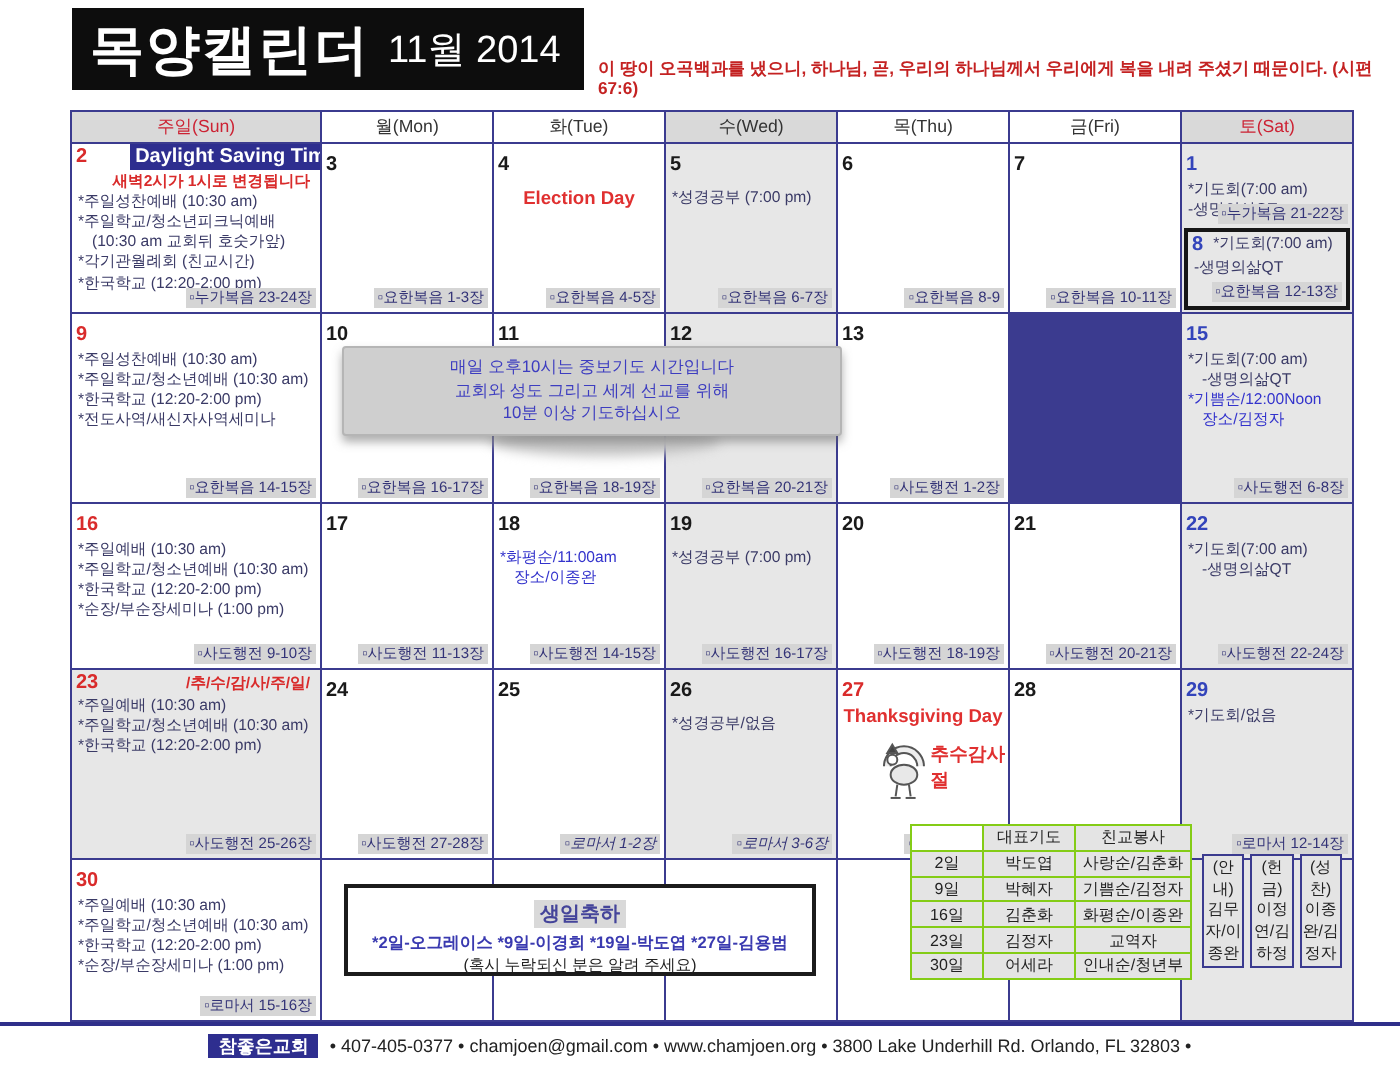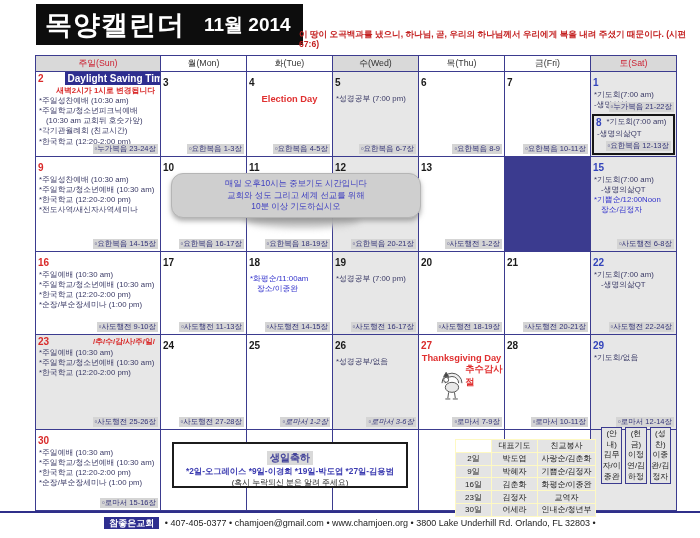--- a/index.html
+++ b/index.html
@@ -1,21 +1,21 @@
 <!DOCTYPE html>
 <html><head>
 <meta charset="utf-8">
 <style>
   html,body{margin:0;padding:0}
   body{width:700px;height:538px;position:relative;font-family:"Liberation Sans","DejaVu Sans",sans-serif;background:#fff;overflow:hidden}
 
   
   .titlebox{position:absolute;left:36px;top:4px;height:41px;background:#0d0d0d;color:#fff;display:flex;align-items:center;padding:0 12px 0 9px}
   .title{font-size:27px;font-weight:bold;letter-spacing:1px}
-  .month{font-size:19px;font-weight:bold;margin-left:19px}
+  .month{font-size:19px;font-weight:normal;margin-left:9px}
   .verse{position:absolute;left:299px;top:29px;width:398px;font-size:8.6px;font-weight:bold;color:#c42222;line-height:1.2}
 
   
   .cal{position:absolute;left:35px;top:55px;display:grid;grid-template-columns:124px repeat(6,85px);grid-template-rows:15px 84px 94px 82px 94px 80px;gap:1px;background:#3b3b8f;padding:1px}
   .cell{background:#fff;position:relative;overflow:hidden}
   .shade{background:#e7e7e7}
   .hdr{display:flex;align-items:center;justify-content:center;font-size:8.8px;color:#333}
   .hdr.gray{background:#d9d9d9}
   .hdr.redlbl{color:#cc2233}
   .num{font-size:10px;font-weight:bold;color:#1a1a1a;padding:1px 2px;display:inline-block}
@@ -35,43 +35,43 @@
   .holiday2{color:#e03030;font-weight:bold;font-size:9.3px}
   .hd23{display:flex;justify-content:space-between;align-items:center}
 
   
   .satstack{display:flex;flex-direction:column}
   .d1sub{flex:1;position:relative}
   .d8box{height:37px;border:2px solid #161616;margin:0 1px 1px 1px;background:#e7e7e7;position:relative}
 
   
   .bubbletail{position:absolute;left:210px;top:158px;width:115px;height:15px;background:#c3c3c3;border-radius:50%;filter:blur(3px);z-index:4}
-  .bubble{position:absolute;left:136px;top:118px;width:248px;height:43px;background:#cfcfcf;border:1px solid #b5b5b5;border-radius:12px;box-shadow:0 3px 5px rgba(110,110,110,.55);display:flex;flex-direction:column;justify-content:center;z-index:5}
+  .bubble{position:absolute;left:136px;top:118px;width:248px;height:43px;background:#cfcfcf;border:1px solid #b5b5b5;border-radius:2px;box-shadow:0 3px 5px rgba(110,110,110,.55);display:flex;flex-direction:column;justify-content:center;z-index:5}
   .bubble div{color:#3d3dc0;font-size:8.4px;text-align:center;line-height:1.35}
 
   
   .bday{position:absolute;left:137px;top:387px;width:236px;height:46px;border:2px solid #1c1c1c;background:#fff;z-index:6;text-align:center;padding-top:3px;box-sizing:border-box}
   .bday .t{font-size:10px;font-weight:bold;color:#44449a;background:#d9d9d9;display:inline-block;padding:0 3px}
   .bday .l{font-size:8.3px;font-weight:bold;color:#3a3ab0;line-height:1.45}
   .bday .n{font-size:7.9px;color:#222}
 
   
-  .duty{position:absolute;left:420px;top:384px;z-index:6;display:grid;grid-template-columns:35px 45px 57px;grid-auto-rows:11.8px;gap:1px;background:#fef9c3;padding:1px}
+  .duty{position:absolute;left:420px;top:357px;z-index:6;display:grid;grid-template-columns:35px 45px 57px;grid-auto-rows:11.8px;gap:1px;background:#84cc16;padding:1px}
   .duty div{background:#e4e4e4;font-size:8px;color:#222;display:flex;align-items:center;justify-content:center;white-space:nowrap}
   .duty .blank{background:#fff}
 
   
   .svc{position:absolute;left:566px;top:372px;width:70px;z-index:6;display:flex;flex-direction:row;gap:3px}
   .svc .box{border:1px solid #3b3b8f;background:#e4e4e4;text-align:center;font-size:7.9px;color:#222;padding:1px 0;line-height:1.35}
 
   
   .rule{position:absolute;left:0;top:511px;width:700px;height:2px;background:#2f2f8a}
   .footer{position:absolute;left:0;top:517px;width:700px;text-align:center;font-size:9px;color:#222;white-space:nowrap}
   .church{background:#2e2e8f;color:#fff;font-weight:bold;padding:1px 5px;font-size:9px;margin-right:3px}
-  .turkeywrap{display:flex;align-items:flex-start;padding-left:18px}
+  .turkeywrap{display:flex;align-items:center;padding-left:18px}
 </style>
 </head>
 <body>
 
 <div class="titlebox">
   <span class="title">목양캘린더</span>
   <span class="month">11월 2014</span>
 </div>
 <div class="verse">이 땅이 오곡백과를 냈으니, 하나님, 곧, 우리의 하나님께서 우리에게 복을 내려 주셨기 때문이다. (시편67:6)</div>
 

